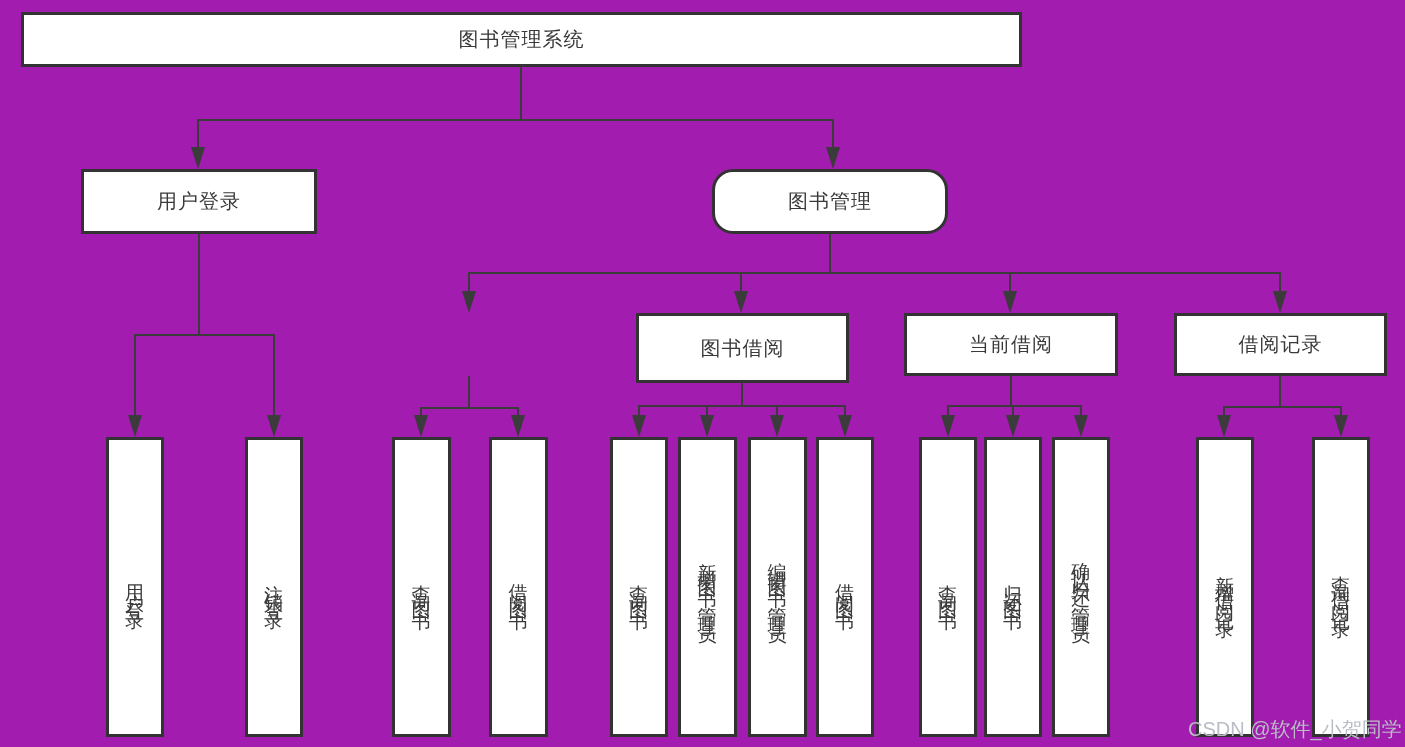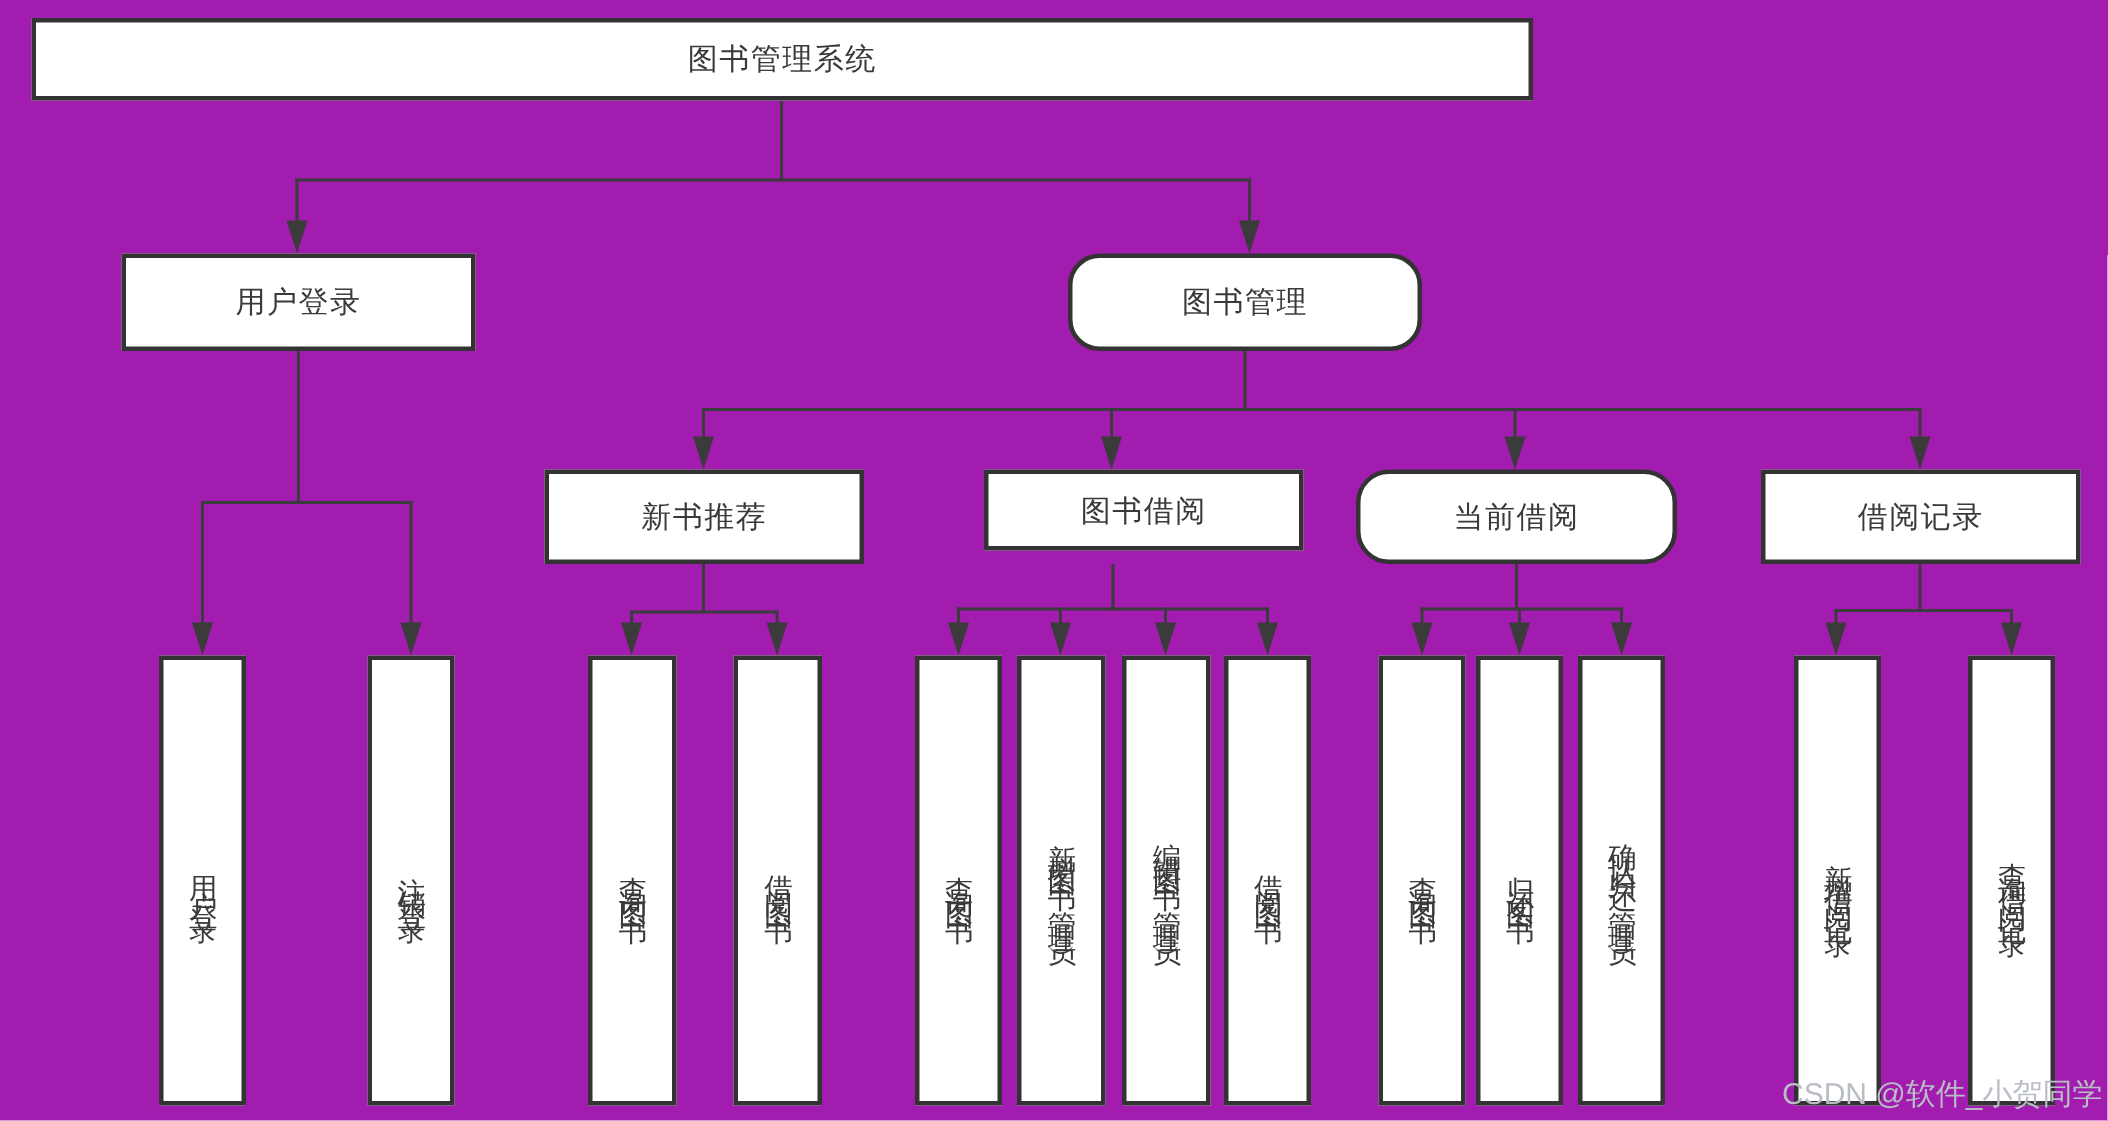--- a/index.html
+++ b/index.html
@@ -80,27 +80,24 @@
   <div class="hline" style="left:468px;top:272px;width:813px;"></div>
   <div class="vline" style="left:468px;top:272px;height:22px;"></div>
   <div class="arrow" style="left:462px;top:291px;"></div>
   <div class="vline" style="left:740px;top:272px;height:22px;"></div>
   <div class="arrow" style="left:734px;top:291px;"></div>
   <div class="vline" style="left:1009px;top:272px;height:22px;"></div>
   <div class="arrow" style="left:1003px;top:291px;"></div>
   <div class="vline" style="left:1279px;top:272px;height:22px;"></div>
   <div class="arrow" style="left:1273px;top:291px;"></div>
 
-  <div class="box" style="left:363px;top:313px;width:213px;height:63px;">
-    <span>新书推荐</span>
-  </div>
-  <div class="box" style="left:636px;top:313px;width:213px;height:54px;margin-left:20px;">
+  <div class="box" style="left:636px;top:313px;width:213px;height:70px;">
     <span>图书借阅</span>
   </div>
-  <div class="box" style="left:904px;top:313px;width:214px;height:63px;border-radius:22px;">
+  <div class="box" style="left:904px;top:313px;width:214px;height:63px;">
     <span>当前借阅</span>
   </div>
   <div class="box" style="left:1174px;top:313px;width:213px;height:63px;">
     <span>借阅记录</span>
   </div>
 
   <div class="vline" style="left:468px;top:376px;height:33px;"></div>
   <div class="hline" style="left:420px;top:407px;width:99px;"></div>
   <div class="vline" style="left:420px;top:407px;height:12px;"></div>
   <div class="arrow" style="left:414px;top:415px;"></div>

